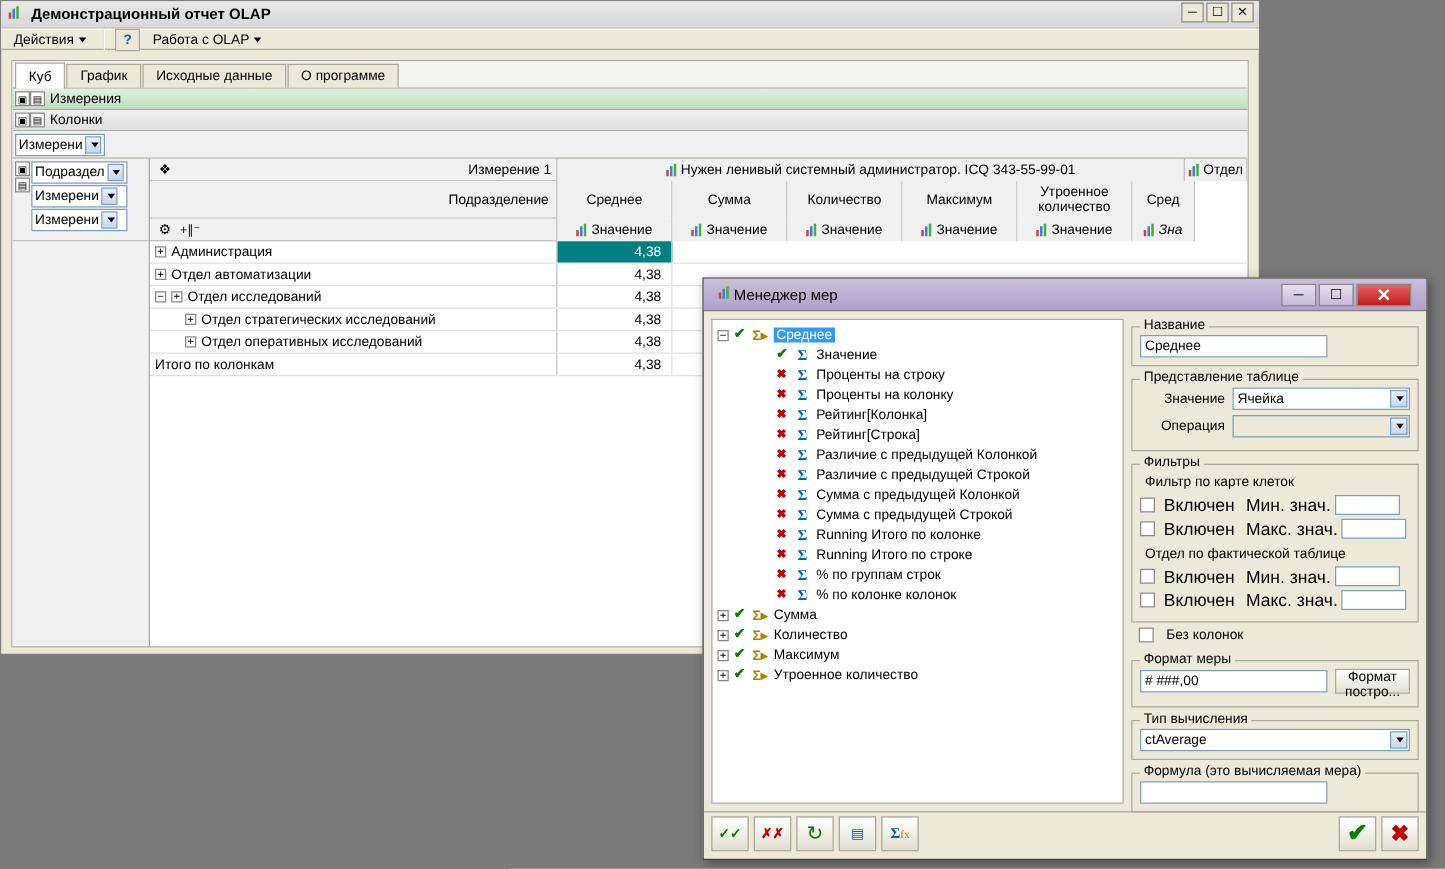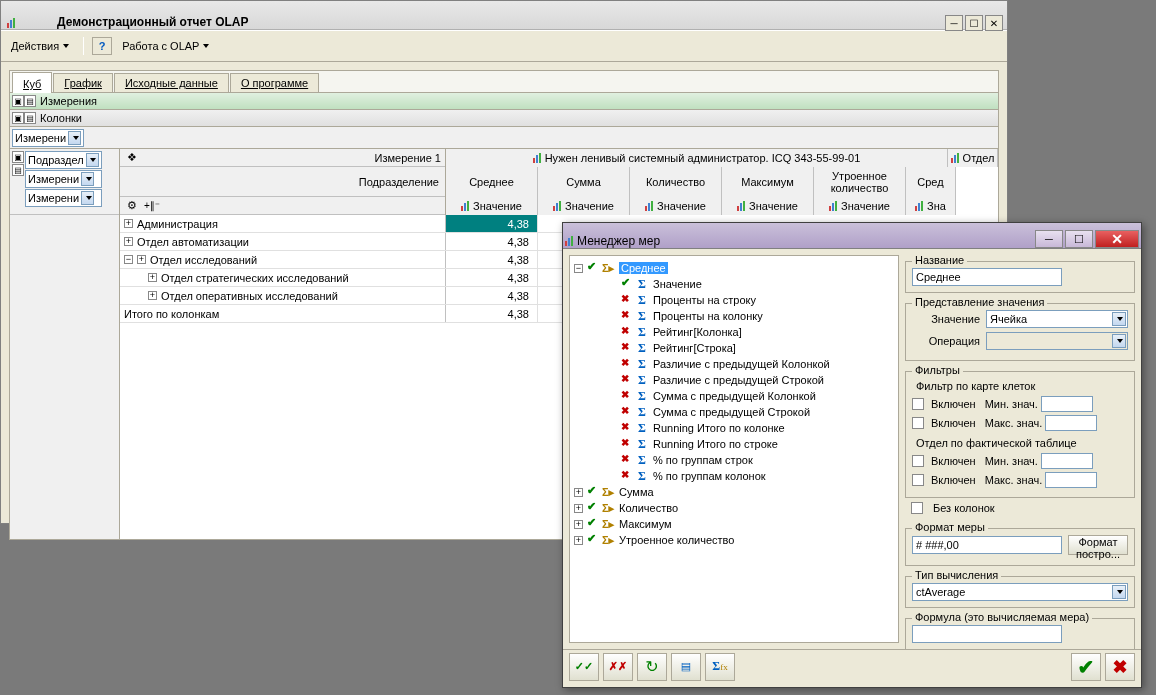--- a/index.html
+++ b/index.html
@@ -19,41 +19,40 @@
     left: 0; top: 0;
     width: 1008px;
     height: 524px;
     background: #ece9d8;
     border: 1px solid #808080;
   }
   .titlebar {
     height: 22px;
     background: linear-gradient(#e8e8e8,#d8d8d8);
     display: flex;
-    align-items: flex-start;
-    padding: 14px 4px;
+    align-items: flex-end;
+    padding: 4px 4px;
     border-bottom: 1px solid #b0b0b0;
-    gap: 32px;
   }
   .titlebar .icon {
     width: 16px; height: 16px; margin-right: 4px;
     display: inline-flex; align-items: center; justify-content: center;
   }
   .titlebar .title { font-weight: bold; font-size: 12px; flex: 1; }
   .win-btns { display: flex; gap: 2px; }
   .win-btn {
     width: 18px; height: 16px;
     border: 1px solid #888;
     background: #ece9d8;
     display: flex; align-items: center; justify-content: center;
     font-family: Arial; font-size: 10px;
   }
   
   .toolbar {
-    height: 32px;
+    height: 17px;
     background: #ece9d8;
     border-top: 1px solid #fff;
     border-bottom: 1px solid #aca899;
     display: flex;
     align-items: center;
     padding: 0 4px;
     gap: 4px;
   }
   .toolbar .sep {
     width: 1px; height: 18px;
@@ -98,21 +97,20 @@
     padding-left: 2px;
   }
   .tab {
     padding: 3px 10px;
     border: 1px solid #aca899;
     border-bottom: none;
     background: #ece9d8;
     margin-right: 1px;
     margin-top: 2px;
     font-size: 11px;
-    text-decoration: underline;
   }
   .tab.active {
     background: #fff;
     margin-top: 0;
     padding-top: 5px;
     position: relative;
     top: 1px;
   }
   
   .dim-bar {
@@ -267,22 +265,22 @@
     left:562px; top:222px;
     width:580px;
     height:466px;
     background:#ece9d8;
     border:1px solid #404040;
     box-shadow: 2px 2px 8px rgba(0,0,0,0.4);
   }
   .dlg-title {
     height:26px;
     background:linear-gradient(#cac0da,#b0a0c8);
-    display:flex;align-items:flex-end;
-    padding:0 2px;
+    display:flex;align-items:center;
+    padding:0 12px;
     border-bottom:1px solid #808080;
   }
   .dlg-title .title { flex:1; font-size:12px; }
   .dlg-btns { display:flex; gap:2px; }
   .dlg-btn {
     width:28px;height:18px;
     border:1px solid #888;
     display:flex;align-items:center;justify-content:center;
     background:linear-gradient(#e8e0f0,#c8b8d8);
   }
@@ -378,21 +376,21 @@
     border:1px solid #aca899;
     background:linear-gradient(#fff,#e0e0d0);
     display:flex;align-items:center;justify-content:center;
   }
   .ftr-spacer { flex:1; }
   .ftr-btn.ok::before { content:"✔";color:#008000;font-size:20px;font-weight:bold; }
   .ftr-btn.cancel::before { content:"✖";color:#c00000;font-size:18px;font-weight:bold; }
   .small-icon { width:16px;height:16px;display:inline-flex;align-items:center;justify-content:center; }
   .subgroup-title { font-size:11px;margin:2px 0 4px 4px; }
   .filter-row {display:flex;align-items:center;gap:3px;margin-bottom:3px;}
-  .filter-row .lbl{font-size:11px;}
+  .filter-row .lbl{font-size:14px;}
   .mini-input{width:52px;height:16px;border:1px solid #7b9ebd;background:#fff;}
 </style>
 </head>
 <body>
 
 <div class="main-window">
   <div class="titlebar">
     <span class="icon">
       <span class="bar-icon">
           <span class="b1"></span>
@@ -554,21 +552,21 @@
                   <span>Значение</span>
                 </div>
                 <div class="gh-val-cell">
                   <span class="bar-icon">
                     <span class="b1"></span>
                     <span class="b2"></span>
                     <span class="b3"></span>
                   </span>
                   <span>Значение</span>
                 </div>
-                <div class="gh-val-cell" style="width: 50px;">
+                <div class="gh-val-cell" style="width: 50px; font-style: italic;">
                   <span class="bar-icon">
                     <span class="b1"></span>
                     <span class="b2"></span>
                     <span class="b3"></span>
                   </span>
                   <span>Зна</span>
                 </div>
               </div>
           </div>
         </div>
@@ -748,21 +746,21 @@
             <span class="sigma">Σ</span>
           </span>
           <span class="tree-label">% по группам строк</span>
         </div>
         <div class="tree-node lvl1">
           <span class="tree-noexp"></span>
           <span class="checkmark red"></span>
           <span class="tree-icon">
             <span class="sigma">Σ</span>
           </span>
-          <span class="tree-label">% по группам колонок</span>
+          <span class="tree-label">% по колонке колонок</span>
         </div>
         <div class="tree-node lvl0">
           <span class="tree-expander">+</span>
           <span class="checkmark green"></span>
           <span class="tree-icon">
             <span class="sumfolder">Σ▸</span>
           </span>
           <span class="tree-label">Сумма</span>
         </div>
         <div class="tree-node lvl0">
@@ -789,21 +787,21 @@
           </span>
           <span class="tree-label">Утроенное количество</span>
         </div>
       </div>
     <div class="prop-panel">
       <div class="groupbox">
         <span class="gb-title">Название</span>
         <input class="text-input" value="Среднее" style="">
       </div>
       <div class="groupbox">
-        <span class="gb-title">Представление значения</span>
+        <span class="gb-title">Представление таблице</span>
         <div class="prop-row">
           <label>Значение</label>
           <div class="select-input">
             <span>Ячейка</span>
             <span class="caret-s">
                 <span class="caret"></span>
               </span>
           </div>
         </div>
         <div class="prop-row">

